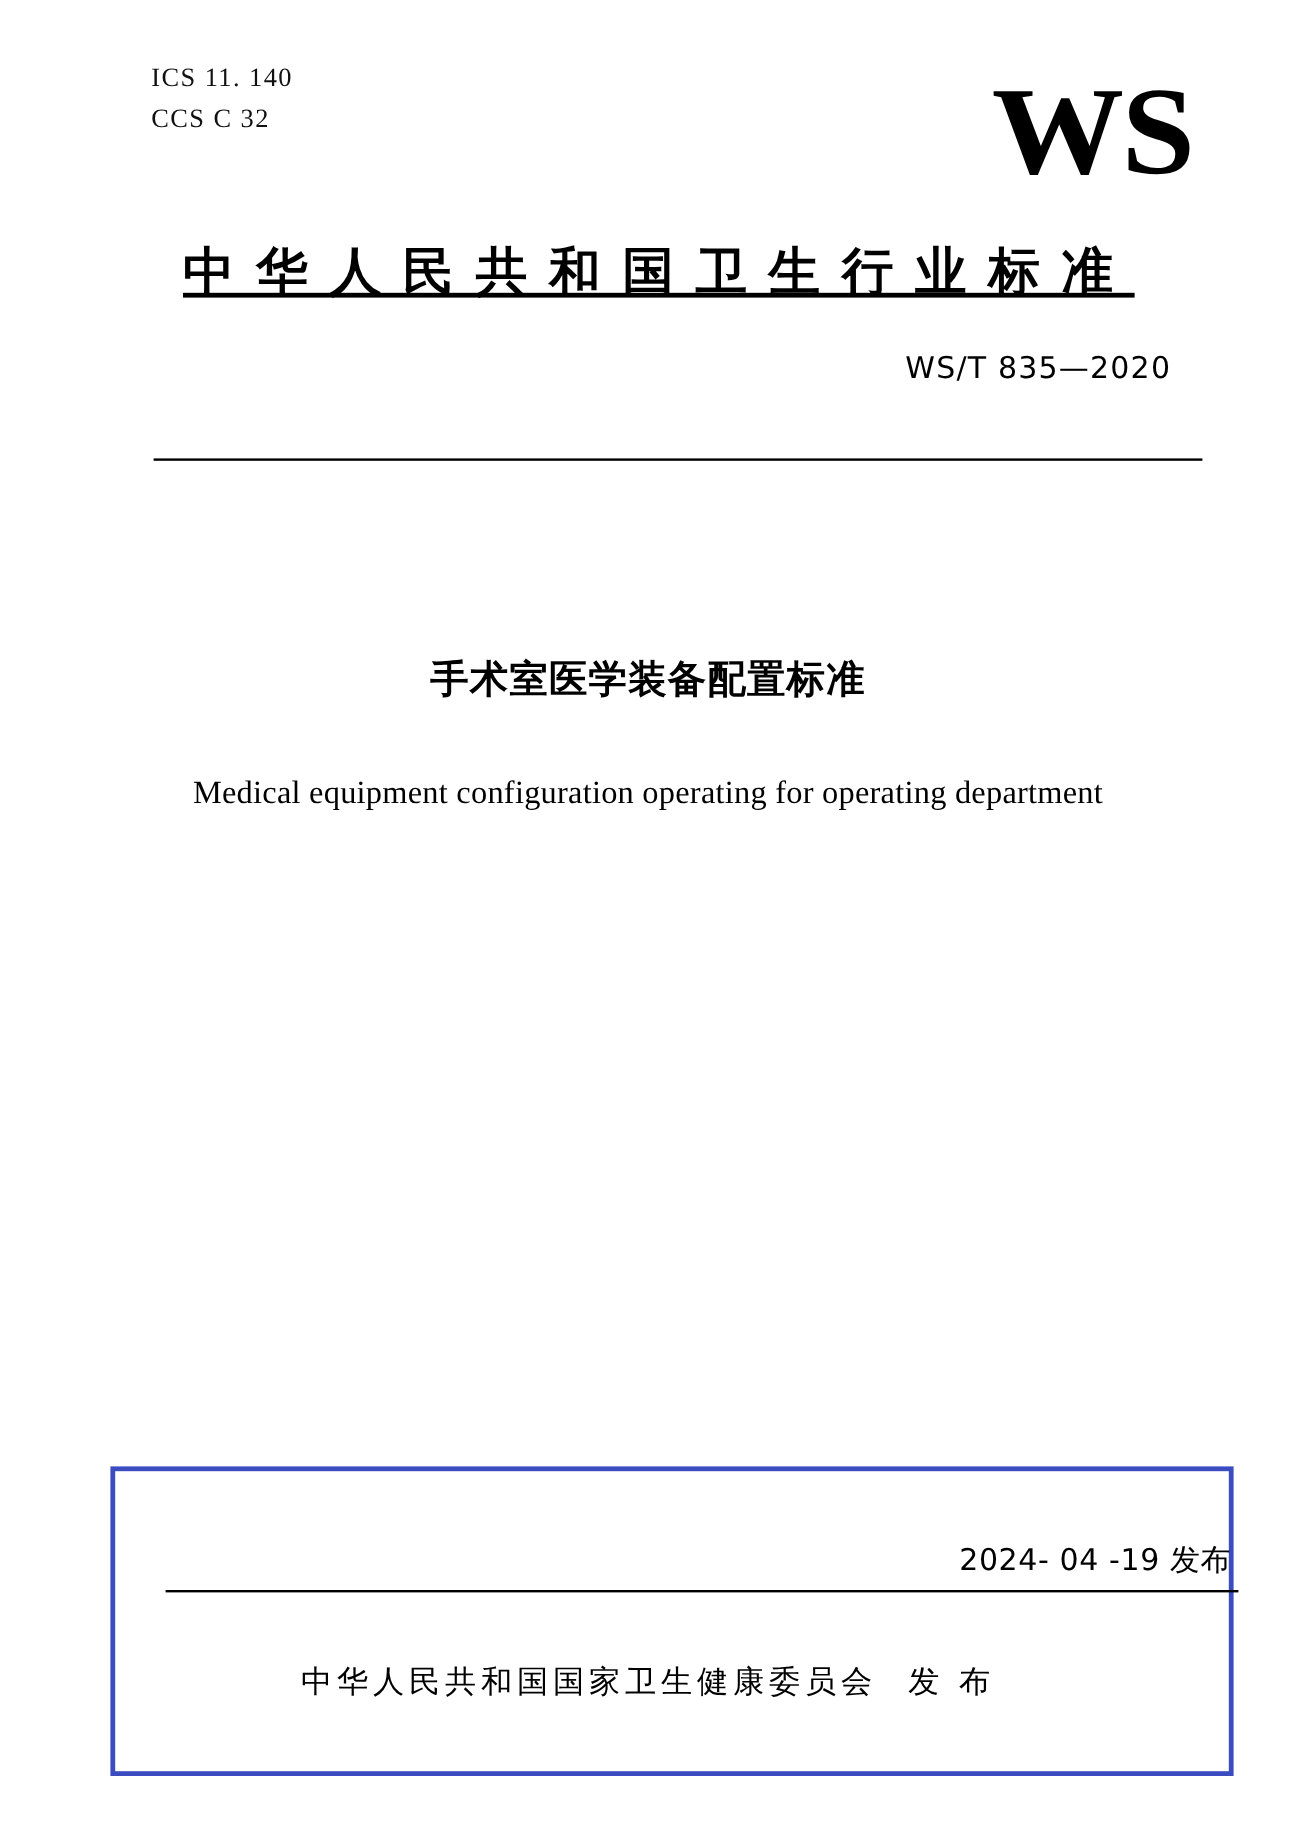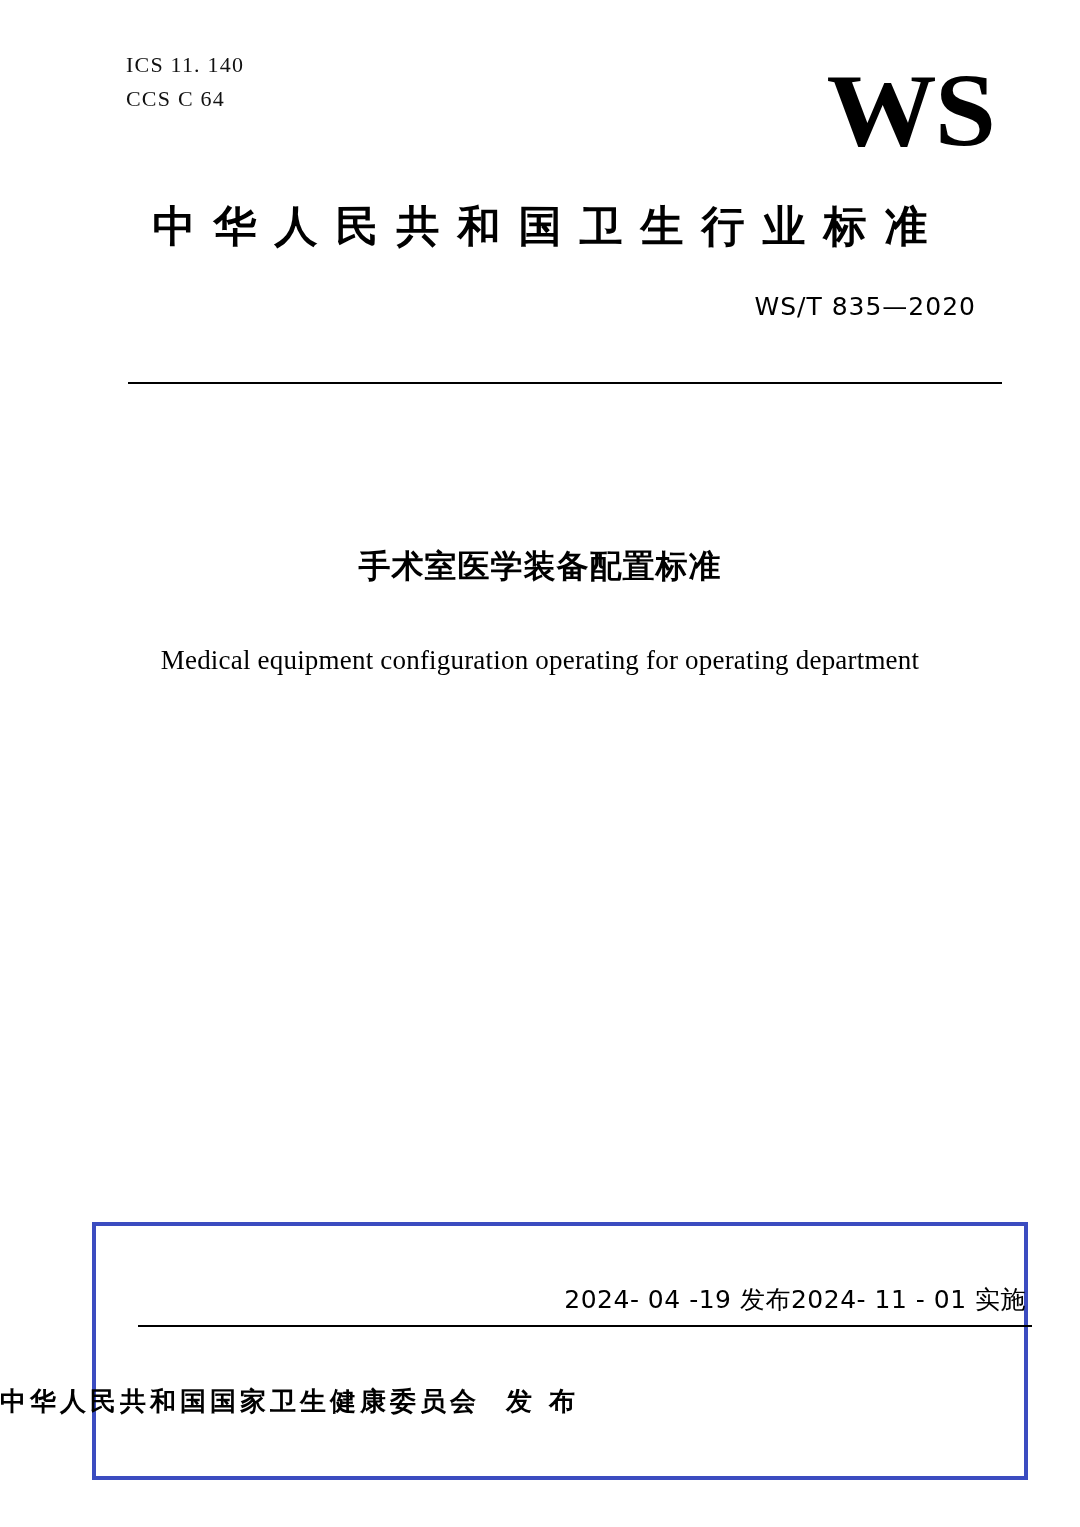--- a/index.html
+++ b/index.html
@@ -58,20 +58,21 @@
     left: 0;
     right: 0;
     top: 198px;
     text-align: center;
     font-family: "DejaVu Sans", sans-serif;
     font-weight: 700;
     font-size: 43px;
     letter-spacing: 18px;
     text-indent: 18px;
     color: #000;
+    text-decoration: underline;
   }
 
   
   .std-no {
     position: absolute;
     right: 104px;
     top: 292px;
     font-family: "DejaVu Sans", sans-serif;
     font-size: 25px;
     letter-spacing: 1px;
@@ -142,54 +143,54 @@
     right: 48px;
     top: 1325px;
     height: 2px;
     background: #000;
   }
   .issuer {
     position: absolute;
     left: 0;
     right: 0;
     top: 1384px;
+    text-align: center;
     font-family: "DejaVu Sans", sans-serif;
-    font-weight: 700;
+    font-weight: 400;
     font-size: 26px;
     letter-spacing: 4px;
     color: #000;
   }
   .issuer .gap { display: inline-block; width: 26px; }
 </style>
 </head>
 <body>
 
 <div class="page">
 
   <div class="codes">
     <div>ICS 11. 140</div>
-    <div>CCS C 64</div>
+    <div>CCS C 32</div>
   </div>
 
   <div class="ws-logo">WS</div>
 
   <div class="nat-title">中华人民共和国卫生行业标准</div>
 
   <div class="std-no">WS/T 835—2020</div>
 
   <div class="rule"></div>
 
   <div class="doc-title-cn">手术室医学装备配置标准</div>
   <div class="doc-title-en">Medical equipment configuration operating for operating department</div>
 
   <div class="frame" style="border-color: rgb(59, 76, 192);"></div>
 
   <div class="dates">
     <span>2024- 04 -19 发布</span>
-    <span>2024- 11 - 01 实施</span>
   </div>
   <div class="date-underline"></div>
 
   <div class="issuer">
     <span>中华人民共和国国家卫生健康委员会</span><span class="gap"></span><span>发 布</span>
   </div>
 
 </div>
 
 </body></html>

